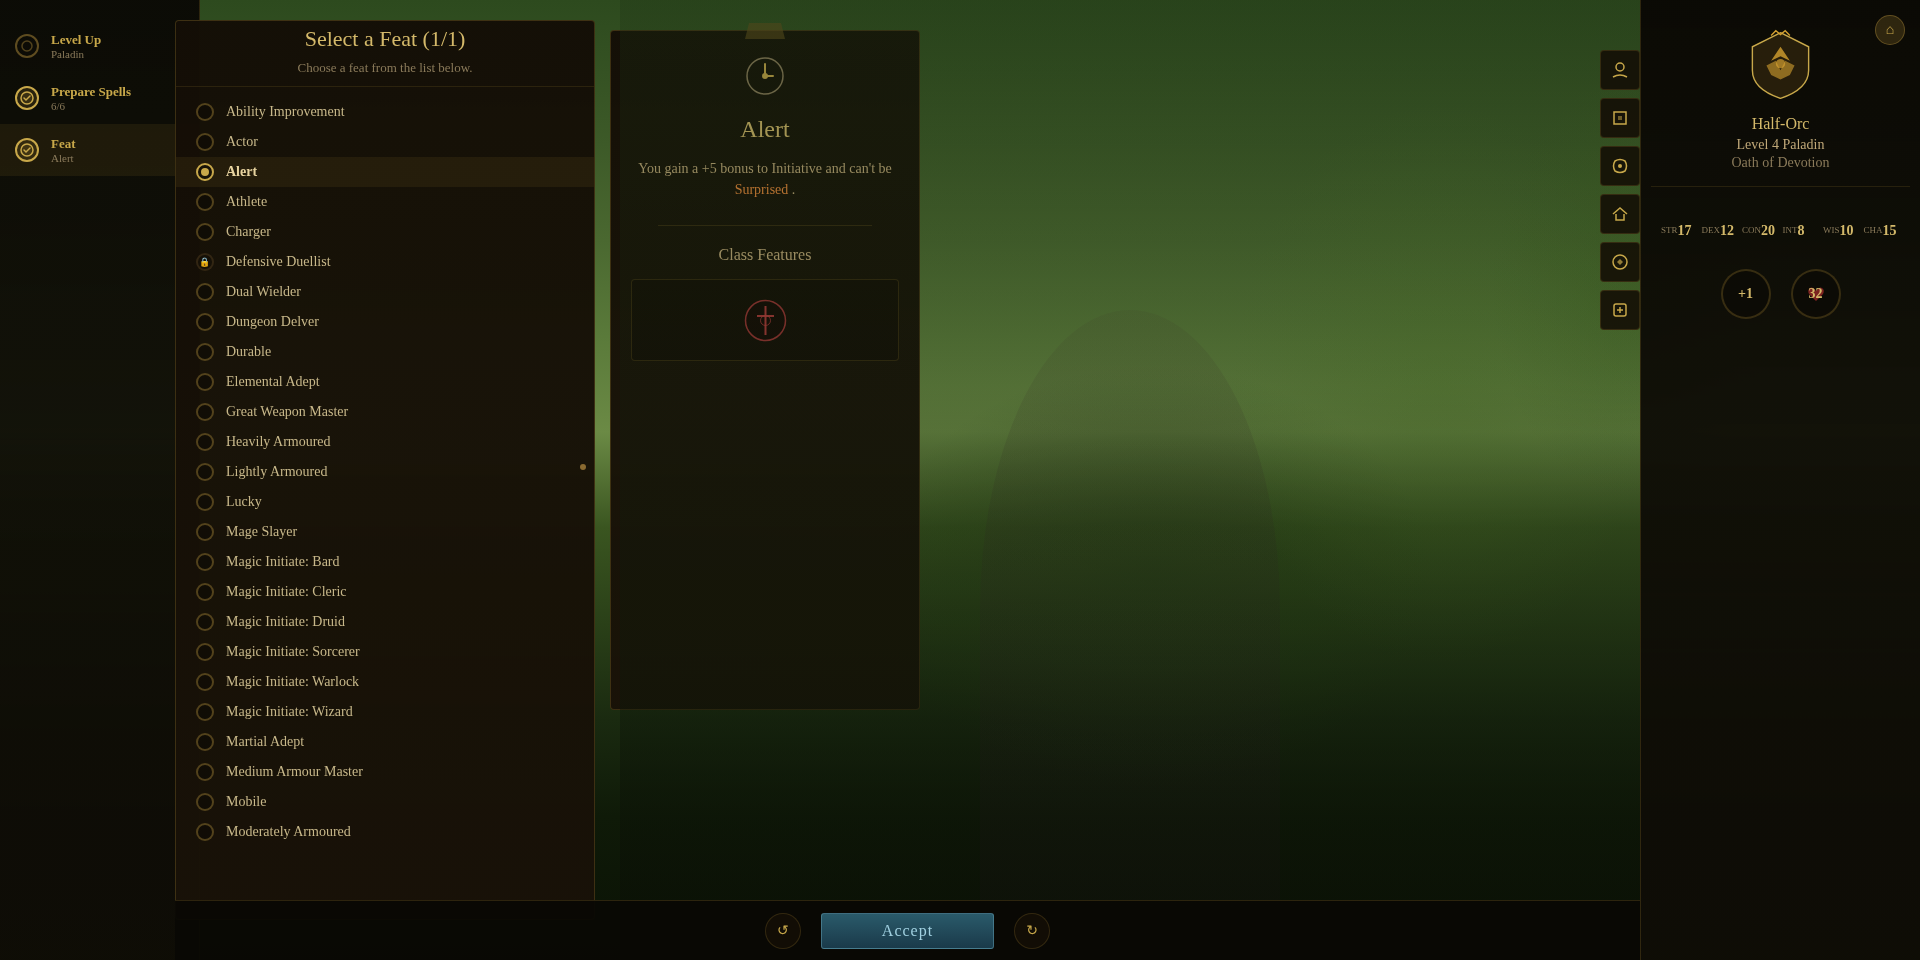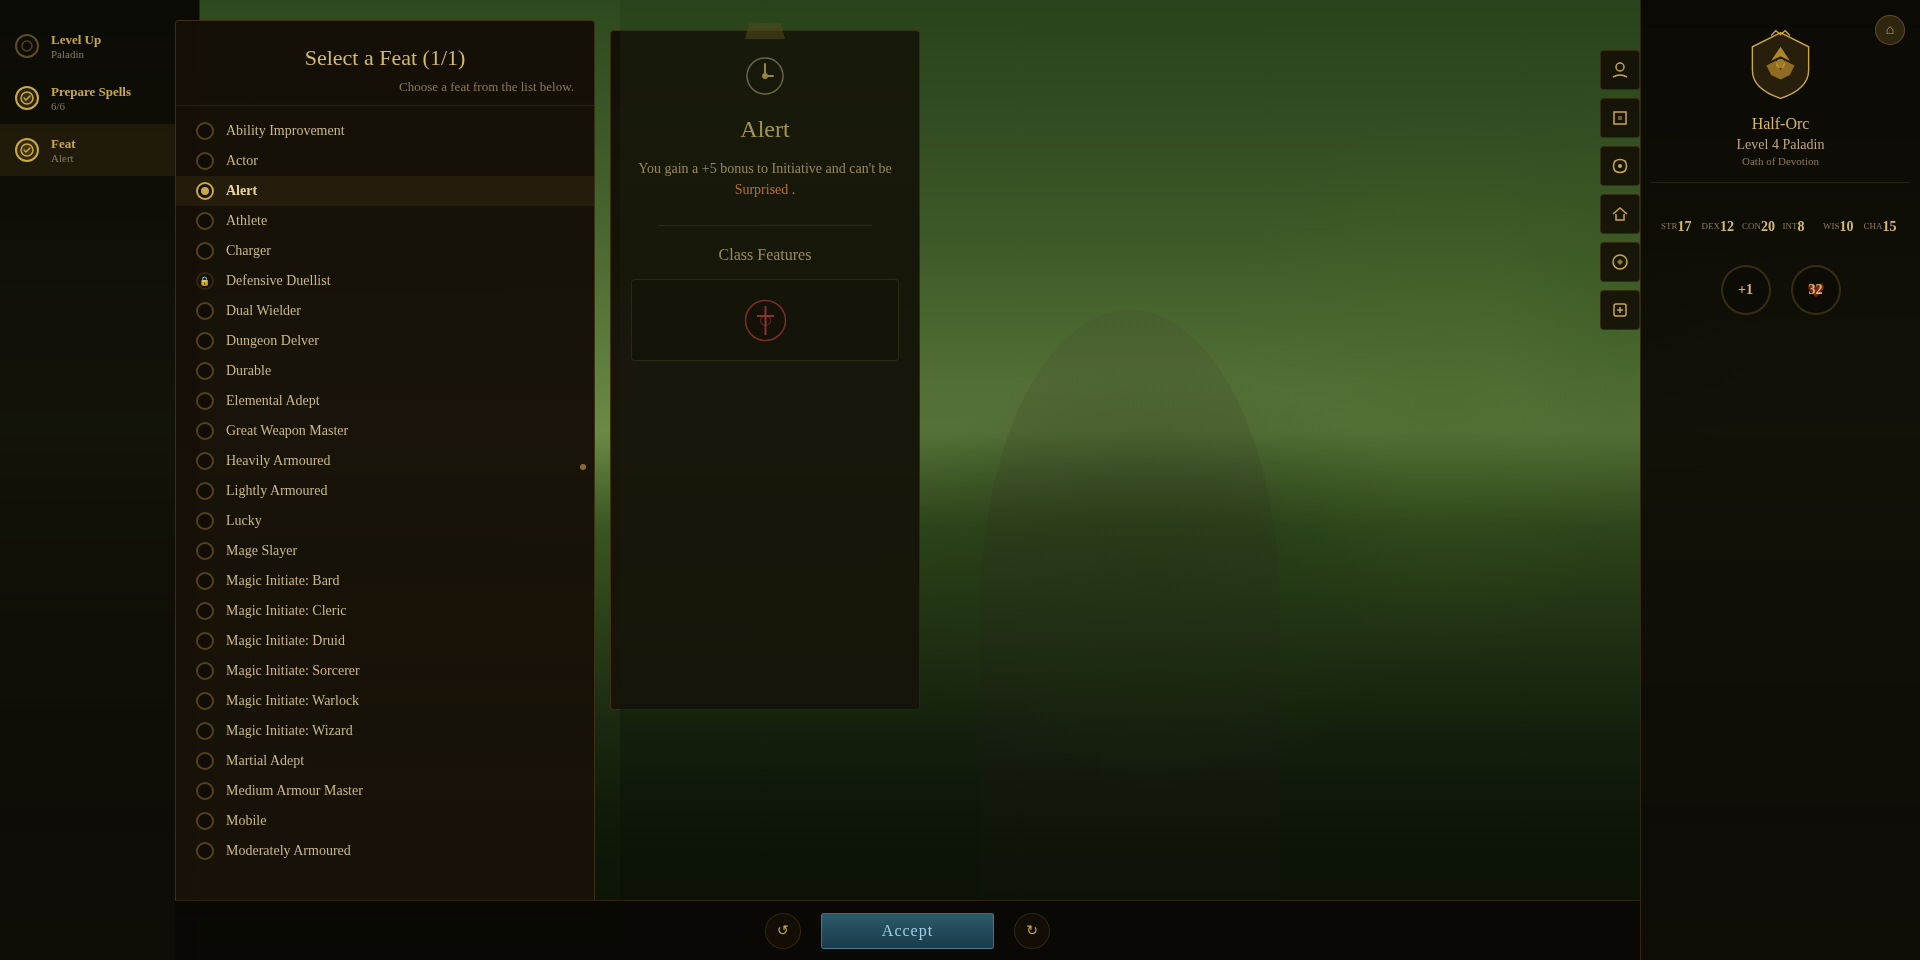--- a/index.html
+++ b/index.html
@@ -109,36 +109,36 @@
       width: 420px;
       height: 900px;
       background: linear-gradient(180deg, rgba(20,14,6,0.97) 0%, rgba(25,18,8,0.97) 100%);
       border: 1px solid rgba(100,80,30,0.5);
       border-radius: 4px;
       display: flex;
       flex-direction: column;
     }
 
     .feat-panel-header {
-      padding: 24px 20px 10px;
+      padding: 5px 20px 10px;
       border-bottom: 1px solid rgba(100,80,30,0.3);
     }
 
     .feat-title {
       color: #d4b96a;
       font-size: 22px;
       text-align: center;
       margin-bottom: 8px;
       font-family: 'Georgia', serif;
     }
 
     .feat-subtitle {
       color: #8a7a5a;
       font-size: 13px;
-      text-align: right;
+      text-align: center;
     }
 
     .feat-list {
       flex: 1;
       overflow-y: auto;
       padding: 10px 0;
       scrollbar-width: thin;
       scrollbar-color: #8a6a30 rgba(20,14,6,0.5);
     }
 
@@ -338,21 +338,21 @@
     }
 
     .char-class {
       color: #c0a878;
       font-size: 14px;
       margin-bottom: 2px;
     }
 
     .char-subclass {
       color: #8a7a5a;
-      font-size: 11px;
+      font-size: 14px;
     }
 
     .char-stats {
       display: grid;
       grid-template-columns: repeat(6, 1fr);
       gap: 4px;
       padding: 10px;
       margin-bottom: 10px;
     }
 

